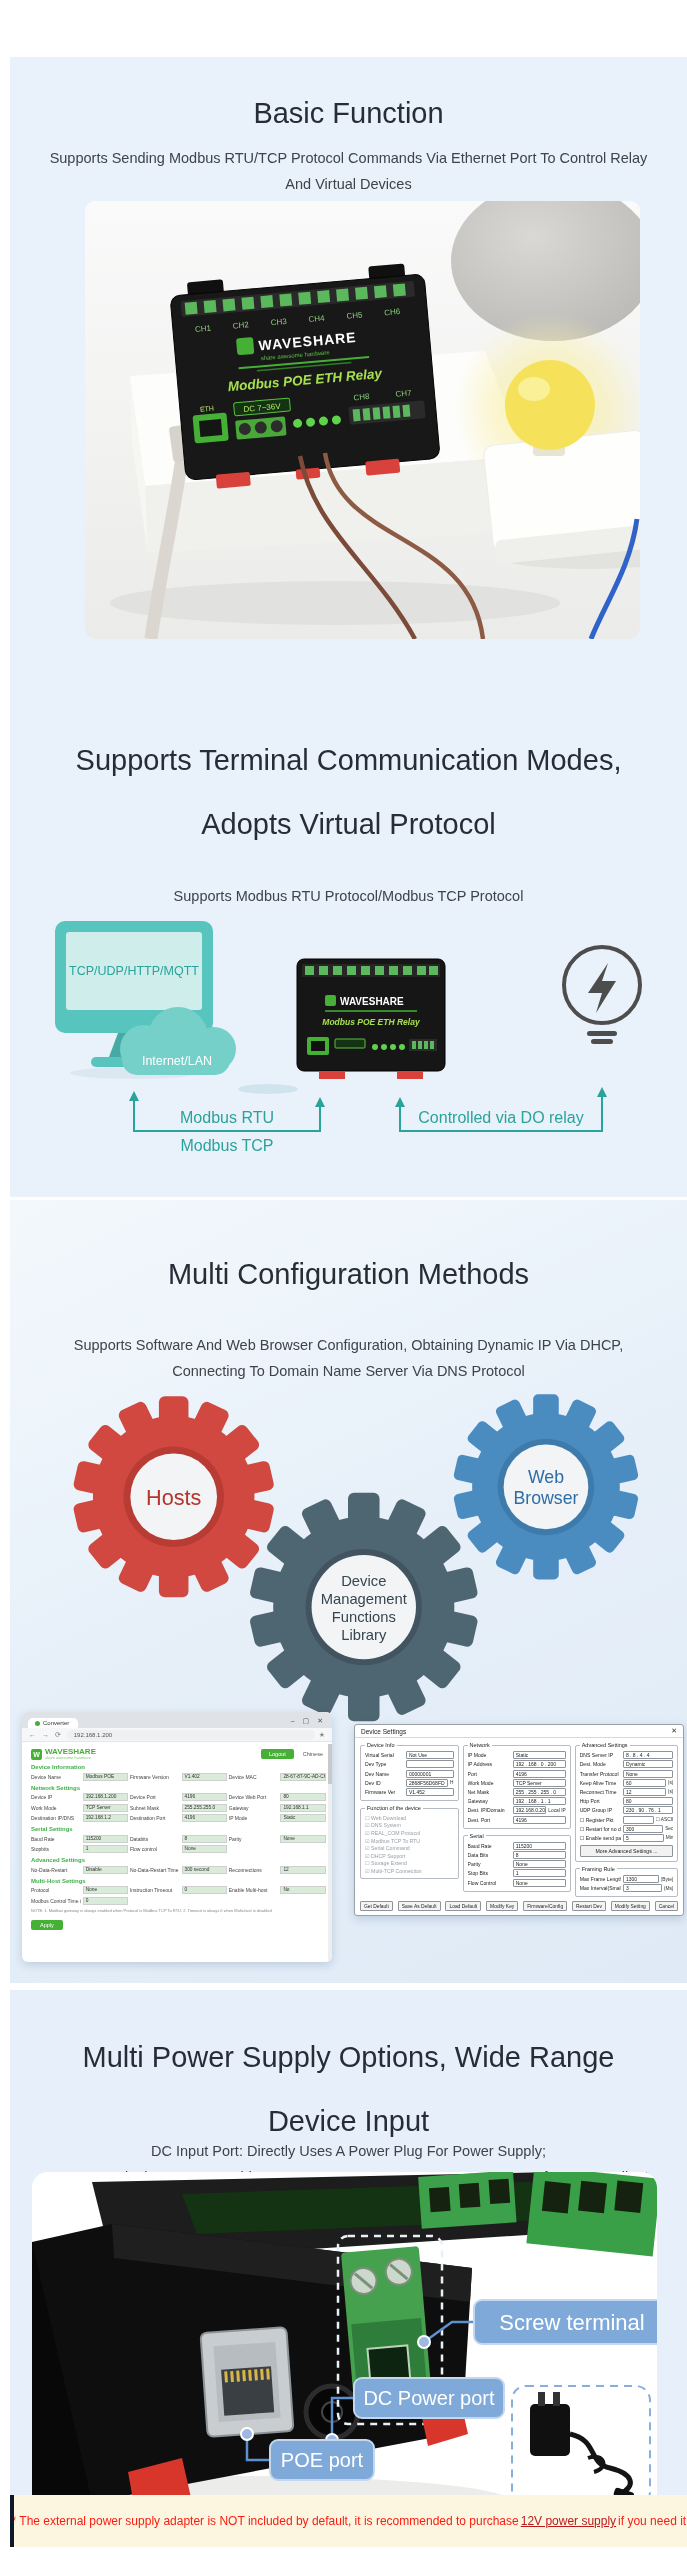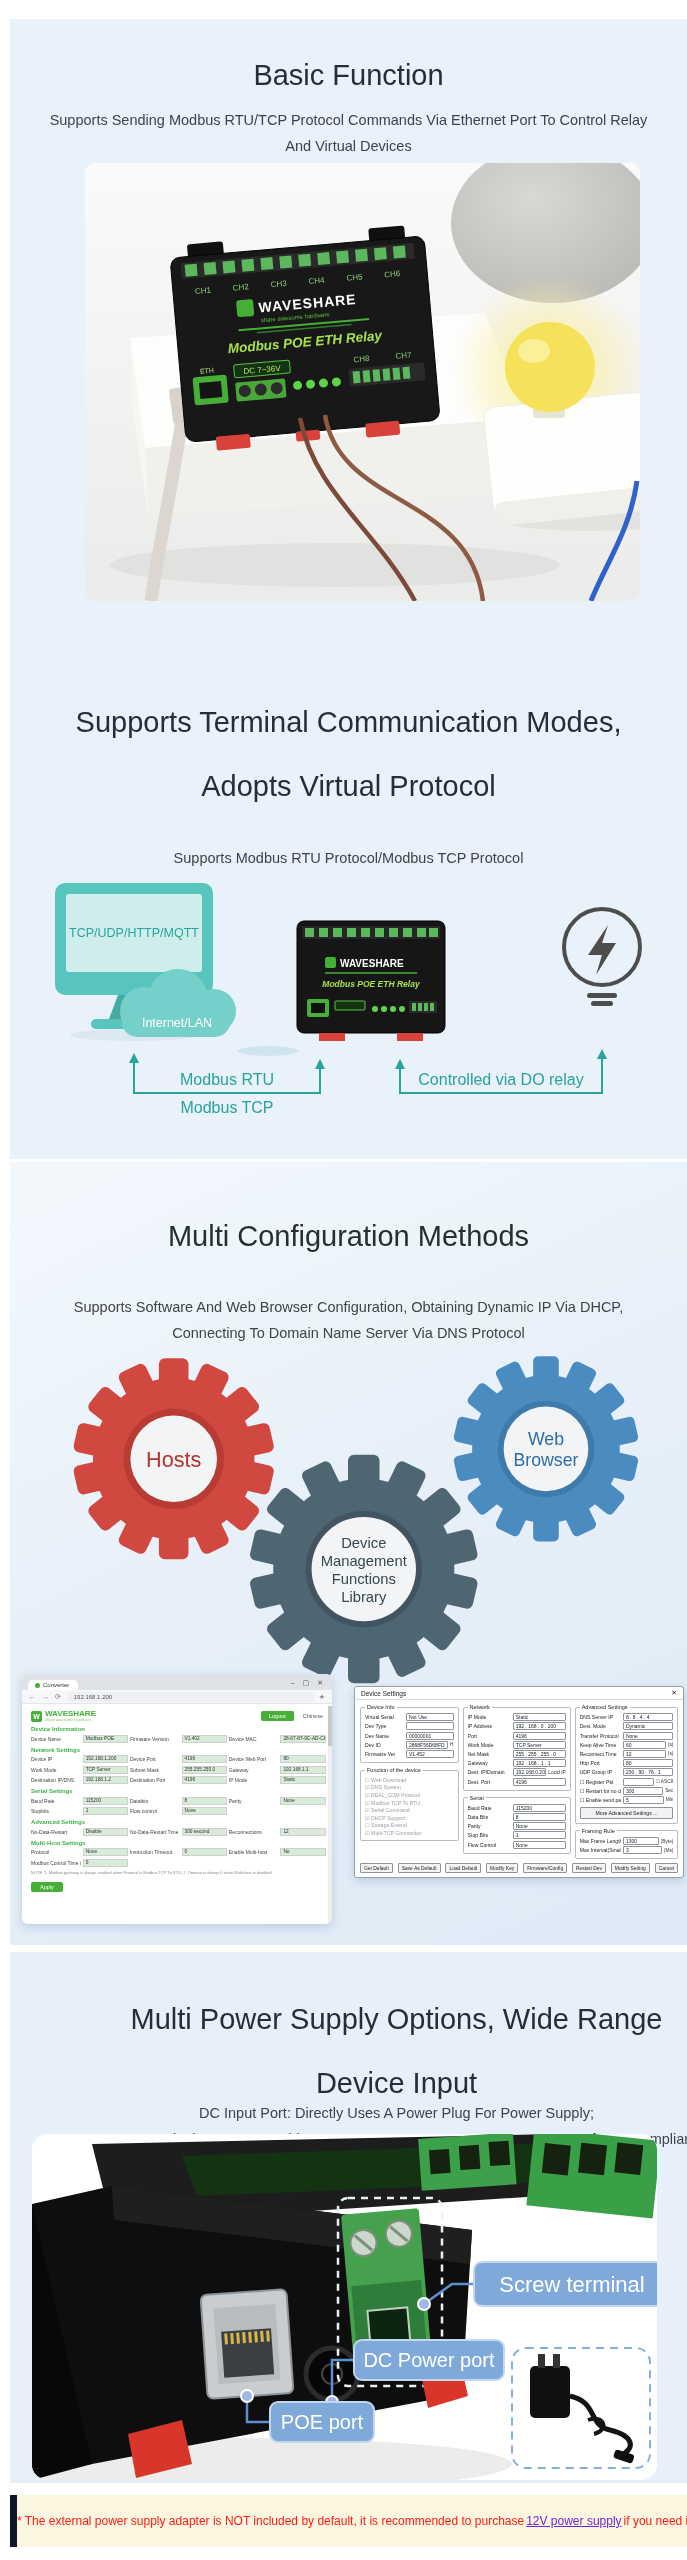--- a/index.html
+++ b/index.html
@@ -1,21 +1,21 @@
 <!DOCTYPE html>
 <html><head>
 <meta charset="utf-8">
 <style>
   * { margin:0; padding:0; box-sizing:border-box; }
   body { font-family:"Liberation Sans","DejaVu Sans",sans-serif; background:#fff; }
   .page { position:relative; width:687px; height:2560px; background:#fff; overflow:hidden; }
-  .panel { position:absolute; left:10px; right:0; }
+  .panel { position:absolute; left:10px; right:0;margin-top:38px; }
   #sec-basic  { top:19px;   height:1140px; background:#e9f1fa; }
   #sec-config { top:1162px; height:783px;  background:linear-gradient(155deg,#f3f8fc 0%,#e7f0f9 45%,#dfeaf6 100%); }
-  #sec-power  { top:1952px; height:531px;  background:#e7f0fa;padding-left:48px; }
+  #sec-power  { top:1952px; height:531px;  background:#e7f0fa; }
   .abs { position:absolute; }
   h1 { font-size:29px; font-weight:400; color:#272d36; text-align:center; width:100%; }
   .twoline { line-height:2.2; }
   .sub { font-size:14.5px; color:#3f434a; text-align:center; width:100%; line-height:1.8; }
   .photo-card { background:#fff; overflow:hidden; }
   #photo1 { top:144px; left:75px; width:555px; height:438px; border-radius:10px; }
   #photo2 { top:182px; left:22px; width:625px; height:346px; border-radius:16px; }
 
   
   .bw { position:absolute; left:12px; top:512px; width:310px; height:250px; background:#fff; border-radius:6px;
@@ -60,23 +60,23 @@
   .dv { flex:1; border:1px solid #8d949c; height:8px; line-height:6px; font-size:5px; padding:0 2px; background:#fff;
         white-space:nowrap; overflow:hidden; border-radius:1px; }
   .ds { font-size:4.8px; color:#333; flex:none; max-width:30px; white-space:nowrap; overflow:hidden; }
   .ds:empty { display:none; }
   .dcheck { font-size:5.2px; color:#98a0a8; margin:1.6px 0; white-space:nowrap; overflow:hidden; }
   .dw-more { border:1px solid #8d949c; background:#f2f2f2; font-size:5.2px; text-align:center; padding:2px 0; margin:3px 0 1px; border-radius:1px; }
   .dw-buttons { display:flex; gap:2px; padding:2px 5px 4px; justify-content:space-between; }
   .dw-btn { border:1px solid #8d949c; background:#f4f4f4; font-size:4.9px; padding:1.5px 3px; border-radius:1px; white-space:nowrap; overflow:hidden; }
 
   
-  .footnote { position:absolute; top:2495px; left:10px; right:0; height:52px; background:#fcf5e0; border-left:7px solid #0f172a;
-              color:#fb1d12; font-size:12px; display:flex; align-items:center; white-space:nowrap; overflow:hidden; }
-  .green-link { color:#6d28d9; text-decoration:underline; cursor:pointer; margin:0 2px; }
+  .footnote { position:absolute; top:2495px; left:10px; right:0; height:52px; background:#fcf5e0; border-left:4px solid #0f172a;
+              color:#fb1d12; font-size:12px; display:flex; align-items:center; justify-content:center; white-space:nowrap; overflow:hidden; }
+  .green-link { color:#b91c1c; text-decoration:underline; cursor:pointer; margin:0 2px; }
 
   svg text { font-family:"Liberation Sans","DejaVu Sans",sans-serif; }
 </style>
 </head>
 <body>
 
 <div class="page">
 
   <section class="panel" id="sec-basic">
     <h1 class="abs" style="top:40px">Basic Function</h1>

